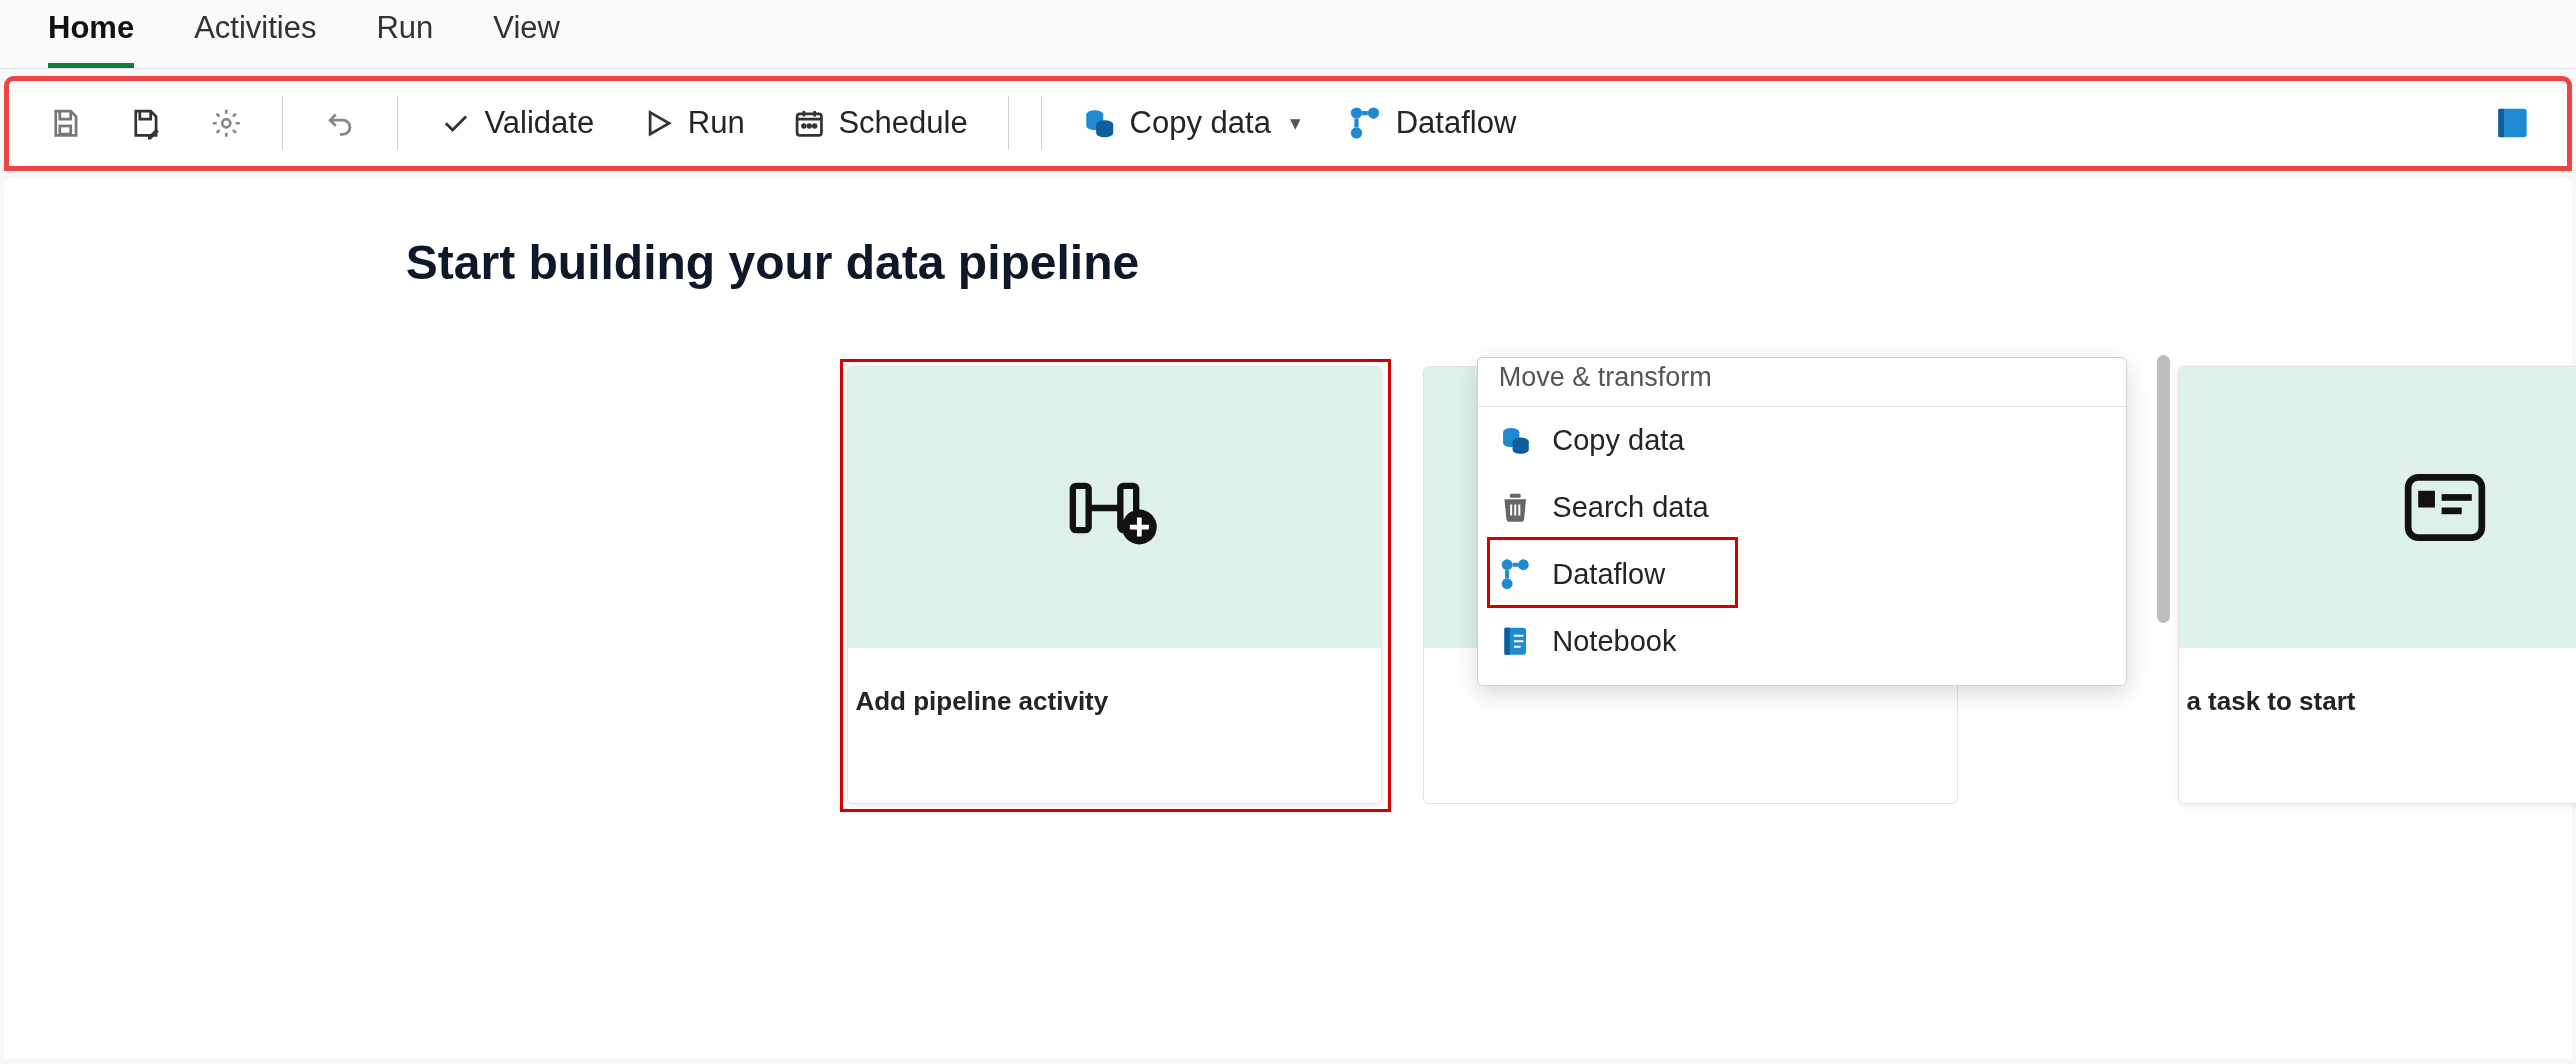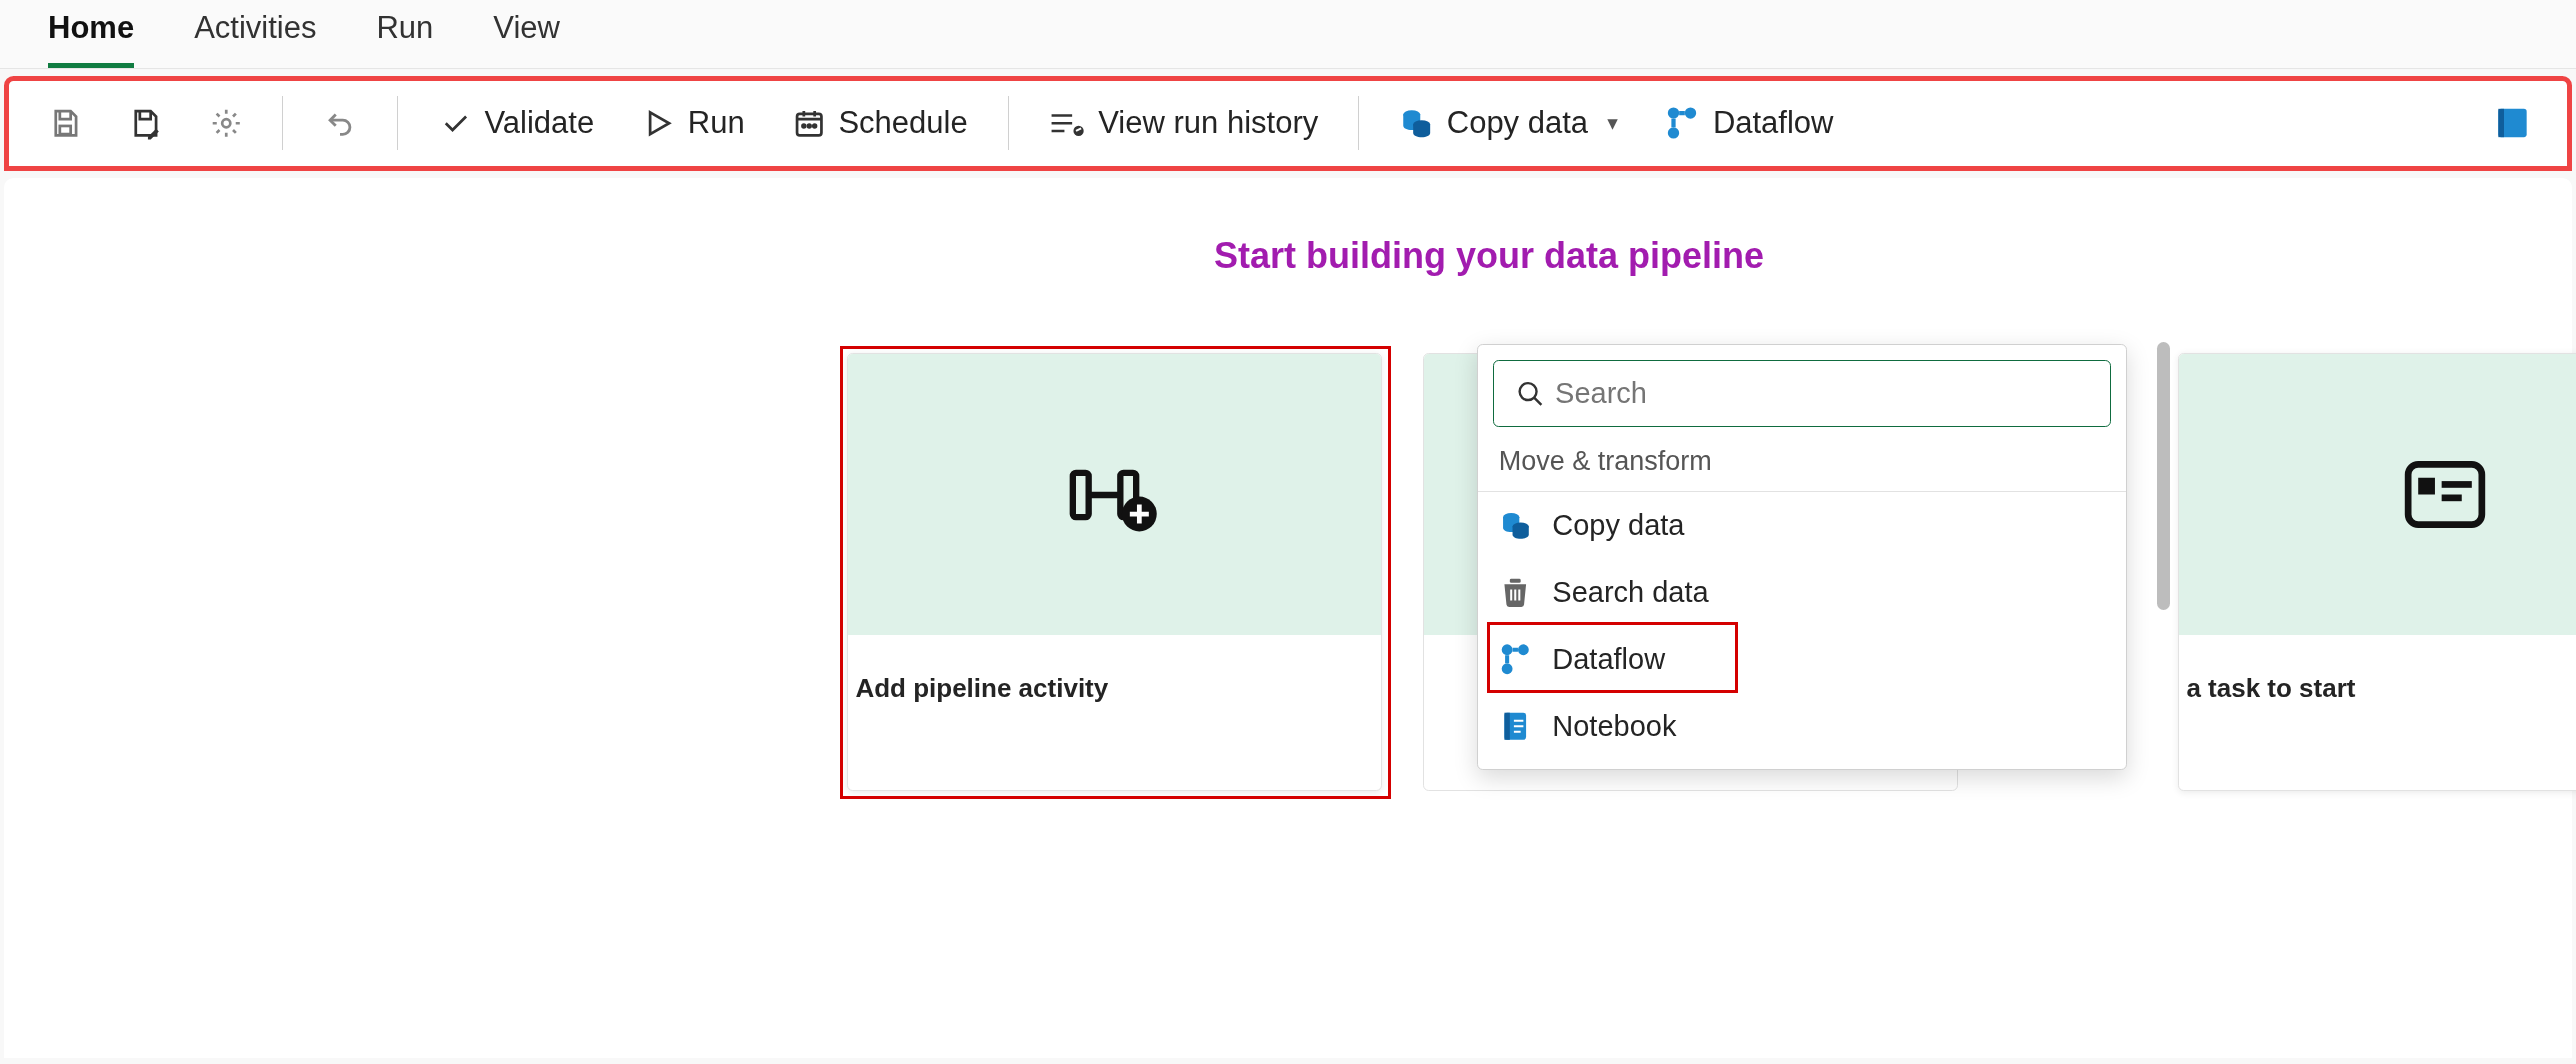--- a/index.html
+++ b/index.html
@@ -60,24 +60,24 @@
     .chev { font-size: 21px; color: #555; margin-left: 5.7px; }
     .canvas {
       background: #ffffff;
       margin: 7.6px 3.8px 0 3.8px;
       border-radius: 9.6px 9.6px 0 0;
       height: 880px;
       position: relative;
       padding-top: 57px;
     }
     .headline {
-      text-align: center;
-      font-size: 36px;
+      text-align: left;
+      font-size: 48px;
       font-weight: 600;
-      color: #a21caf;
+      color: #0f172a;
       margin-left: 402px;
     }
     
     .cards-row {
       position: relative;
       margin-top: 76px;
     }
     .card {
       position: absolute;
       background: #ffffff;
@@ -239,28 +239,20 @@
     <svg width="32.5" height="32.5" viewBox="0 0 24 24" fill="none" stroke="#333" stroke-width="2">
         <rect x="3" y="5" width="18" height="16" rx="2"></rect>
         <path d="M3 9h18M8 3v4M16 3v4"></path>
         <circle cx="8" cy="14" r="1" fill="#333"></circle>
         <circle cx="12" cy="14" r="1" fill="#333"></circle>
         <circle cx="16" cy="14" r="1" fill="#333"></circle>
       </svg>
     <span>Schedule</span>
   </div>
   <div class="tb-divider"></div>
-  <div class="tb-btn">
-    <svg width="36" height="32.5" viewBox="0 0 28 24" fill="none" stroke="#333" stroke-width="2">
-        <path d="M2 6h16M2 12h16M2 18h10"></path>
-        <circle cx="23" cy="18" r="4" fill="#333" stroke="none"></circle>
-        <path d="M21 18l4-2" stroke="#fff" stroke-width="1.5"></path>
-      </svg>
-    <span>View run history</span>
-  </div>
   <div class="tb-divider"></div>
   <div class="tb-btn">
     <svg width="34" height="34" viewBox="0 0 24 24">
         <ellipse cx="9" cy="6" rx="6" ry="3" fill="#1f8ad1"></ellipse>
         <path d="M3 6v8c0 1.7 2.7 3 6 3s6-1.3 6-3V6" fill="#1f8ad1"></path>
         <ellipse cx="16" cy="13" rx="6" ry="3" fill="#0f5e9c"></ellipse>
         <path d="M10 13v6c0 1.7 2.7 3 6 3s6-1.3 6-3v-6" fill="#0f5e9c"></path>
       </svg>
     <span>Copy data</span>
     <span class="chev">▾</span>
@@ -300,29 +292,20 @@
       <div class="card-label">Add pipeline activity</div>
     </div>
     <div class="red-box1"></div>
 
     <div class="card-behind">
       <div class="card-top"></div>
       <div class="card-label"></div>
     </div>
 
     <div class="dropdown">
-      <div class="dd-search-wrap">
-        <span class="dd-search-icon">
-          <svg width="29" height="29" viewBox="0 0 24 24" fill="none" stroke="#333" stroke-width="2">
-              <circle cx="10" cy="10" r="7"></circle>
-              <path d="M15 15l6 6"></path>
-            </svg>
-        </span>
-        <input class="dd-search" placeholder="Search" style="">
-      </div>
       <div class="dd-group-label">Move &amp; transform</div>
 
       <div class="dd-item">
         <svg width="32.5" height="32.5" viewBox="0 0 24 24">
             <ellipse cx="9" cy="6" rx="6" ry="3" fill="#1f8ad1"></ellipse>
             <path d="M3 6v8c0 1.7 2.7 3 6 3s6-1.3 6-3V6" fill="#1f8ad1"></path>
             <ellipse cx="16" cy="13" rx="6" ry="3" fill="#0f5e9c"></ellipse>
             <path d="M10 13v6c0 1.7 2.7 3 6 3s6-1.3 6-3v-6" fill="#0f5e9c"></path>
           </svg>
         <span>Copy data</span>

